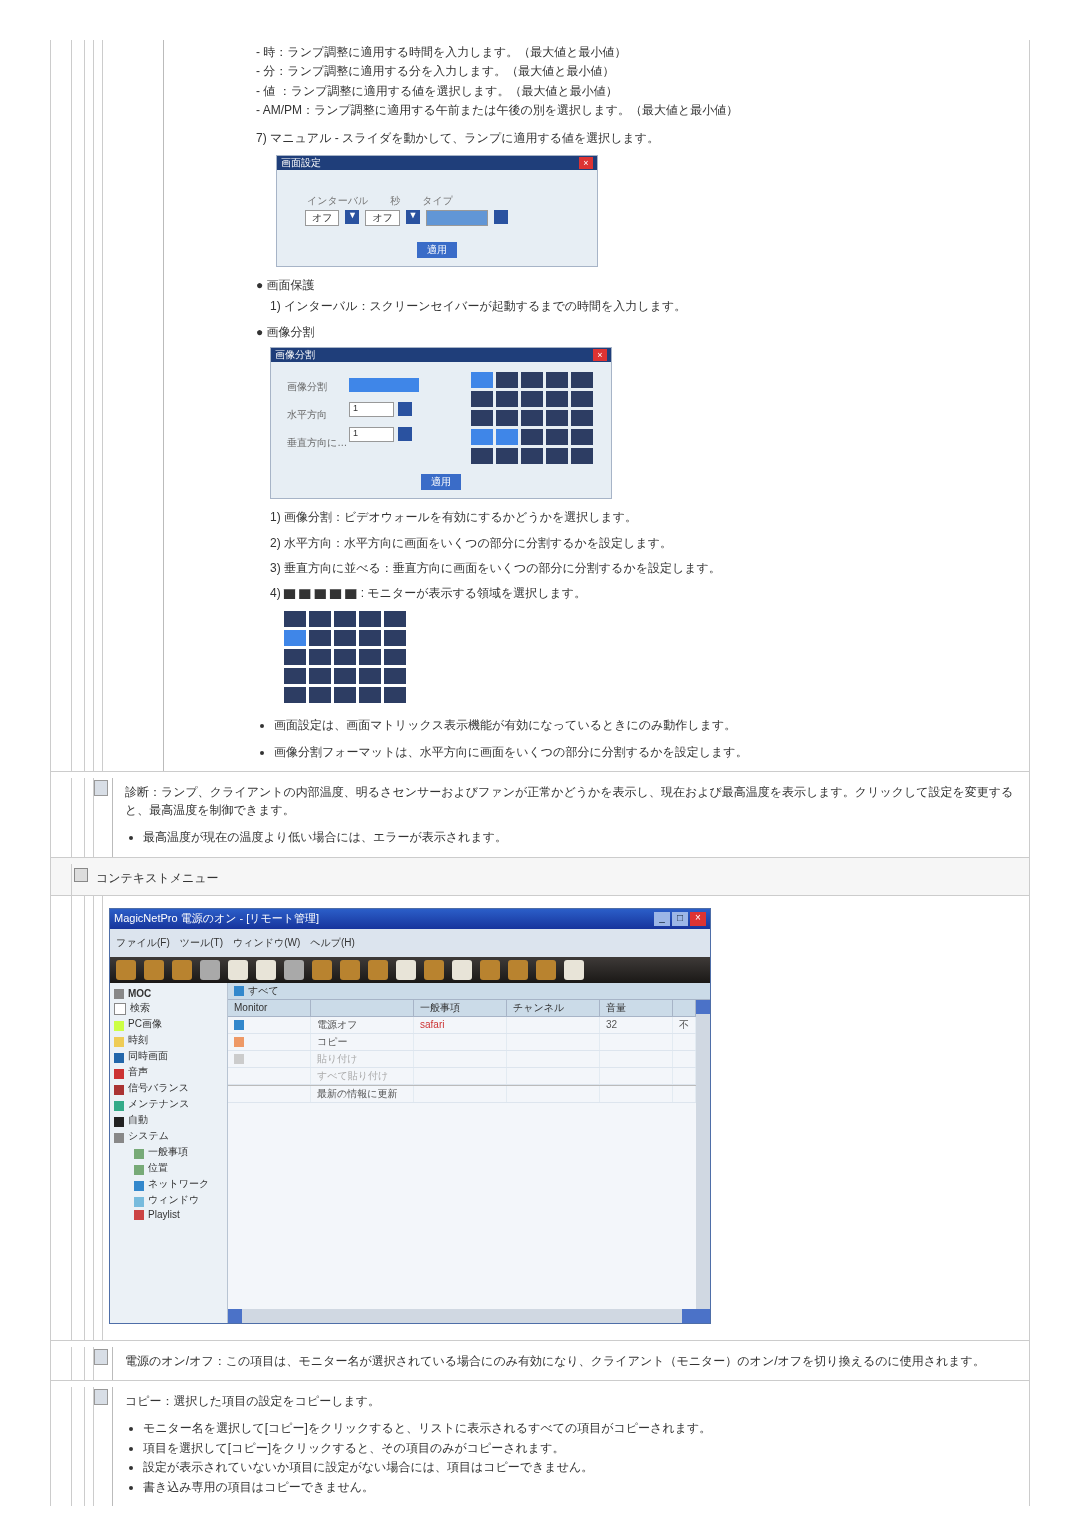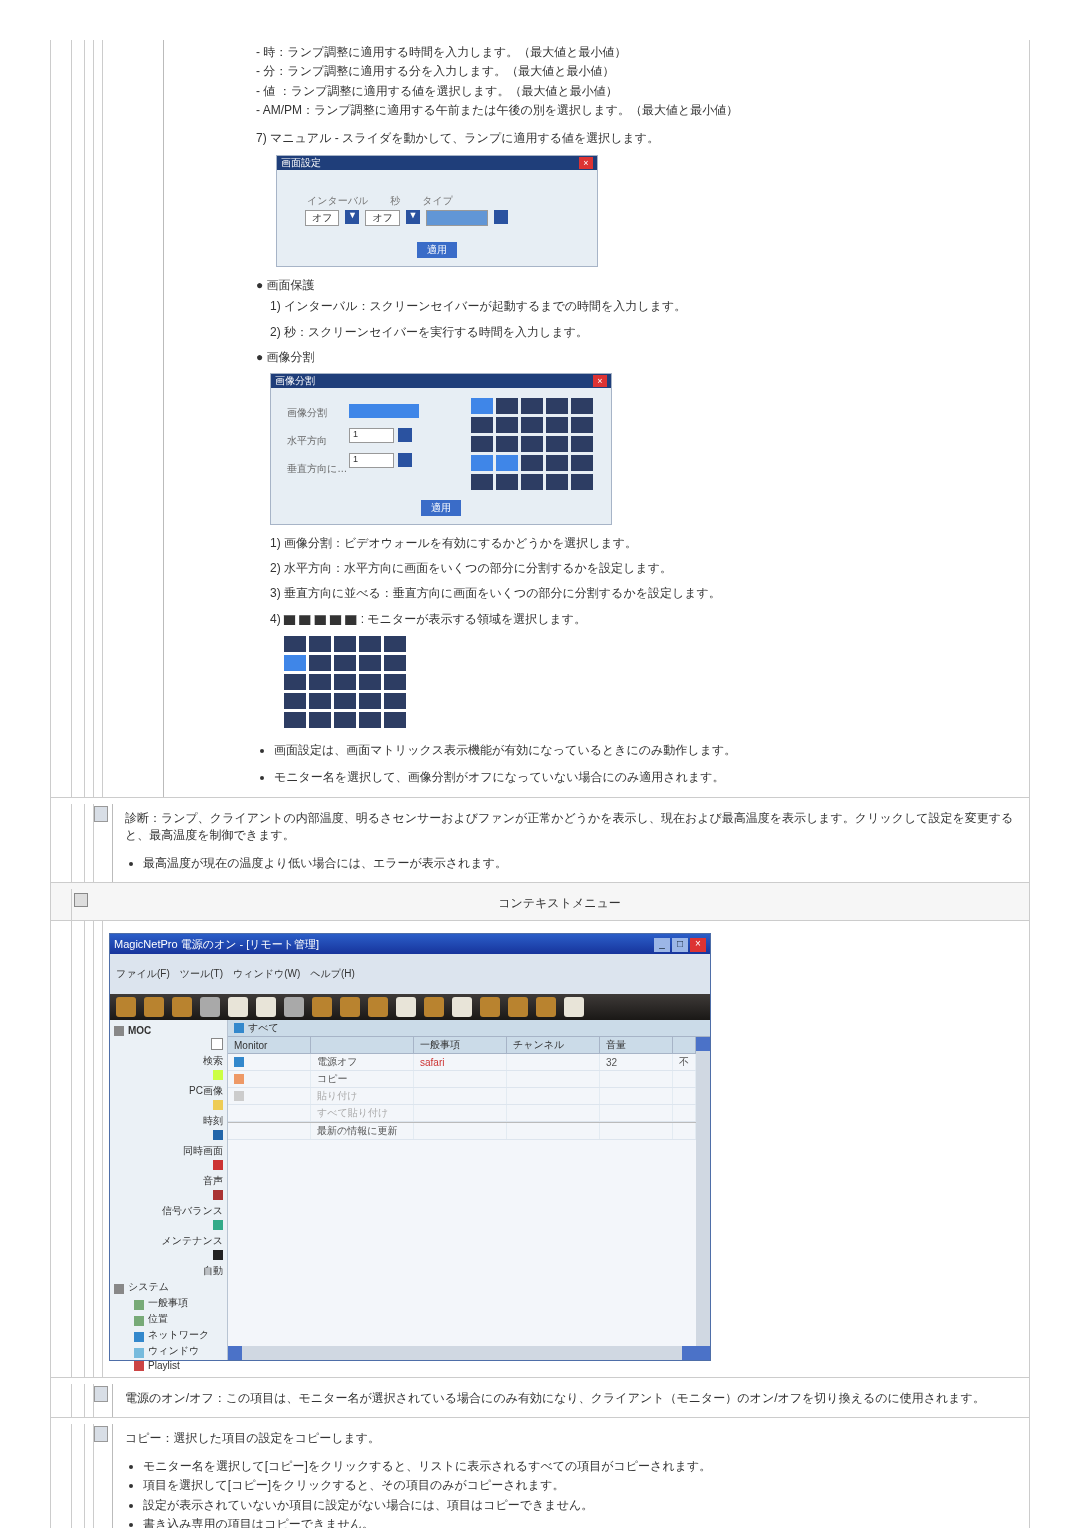--- a/index.html
+++ b/index.html
@@ -57,32 +57,32 @@
   }
   .app-title {
     height:20px; background:linear-gradient(#2b5ec8,#17349c);
     color:#fff; font-size:11px; display:flex; align-items:center;
     justify-content:space-between; padding:0 4px;
   }
   .app-title .winbtns span{ display:inline-block; width:16px; height:14px; margin-left:2px;
     background:#9cb6e6; text-align:center; font-size:10px; color:#123; }
   .app-title .winbtns span.x{ background:#d33; color:#fff;}
   .menubar { height:18px; background:#dce4ee; font-size:10px; color:#333;
-    display:flex; align-items:center; padding:11px 6px; gap:10px; }
+    display:flex; align-items:center; padding:5px 6px; gap:10px; }
   .toolbar { height:26px; background:linear-gradient(#3e3a38,#1a1816);
     display:flex; align-items:center; padding:0 6px; gap:8px; }
   .toolbar .tbtn { width:20px; height:20px; background:#b9832f; border-radius:3px; }
   .toolbar .tbtn.alt { background:#a9a9a9; }
   .toolbar .tbtn.whi { background:#e8e4d8; }
   .app-body { display:flex; height:340px; }
   .tree { width:145px; background:#ebf1f6; border-right:1px solid #b8c4d2;
     font-size:10px; color:#333; padding:4px 4px; }
   .tree .row{ display:flex; align-items:flex-end; gap:4px; padding:1px 0;}
   .tree .row span.sw{ width:10px; height:10px; display:inline-block;}
-  .tree .indent{ flex-direction:column;}
+  .tree .indent{ }
   .tree .indent2{ margin-left:20px;}
   .main { flex:1; background:#f3f6fa; position:relative;}
   .main .colhdr{ height:16px; background:#cbdbe8; border-bottom:1px solid #a7b4c7;
     display:flex; font-size:10px; color:#333;}
   .main .colhdr div{ padding:0 6px; border-right:1px solid #a7b4c7; display:flex;align-items:center;}
   .main .listrow{ height:16px; border-bottom:1px solid #dde5ee; display:flex; font-size:10px;
     color:#555;}
   .main .listrow div{ padding:0 6px; border-right:1px solid #e3ebf2; display:flex;align-items:center;}
   .sbar { display:flex; }
   .scroll-rail{ width:14px; background:#d0d8e2; display:flex; flex-direction:column;
@@ -136,21 +136,20 @@
             <span style="width:14px;height:14px;background:#2a52a0;color:#fff;font-size:9px;text-align:center">▼</span>
             <span style="background:#6196d6;border:1px solid #999;width:60px;height:14px"></span>
             <span style="width:14px;height:14px;background:#2a52a0;"></span>
           </div>
           <div class="btn" style="bottom:8px;left:140px;">適用</div>
         </div>
 
         <p class="bullet-head">● <span>画面保護</span></p>
         <div style="margin-left:14px">
           <p>1) インターバル：スクリーンセイバーが起動するまでの時間を入力します。</p>
-          <p>2) 秒：スクリーンセイバーを実行する時間を入力します。</p>
         </div>
 
         <p class="bullet-head">● <span>画像分割</span></p>
 
         <div class="img-ph" style="width:340px;height:150px;margin-left:14px;">
           <div class="titlebar">
             <span>画像分割</span>
             <span class="closebox">×</span>
           </div>
           <div style="position:absolute;top:32px;left:16px;font-size:10px;color:#666;display:flex;flex-direction:column;gap:14px;">
@@ -231,21 +230,21 @@
               <div></div>
               <div></div>
               <div></div>
           </div>
         </div>
 
         <ul class="bul" style="margin-top:14px">
           <li>画面設定は、画面マトリックス表示機能が有効になっているときにのみ動作します。</li>
         </ul>
         <ul class="bul">
-          <li>モニター名を選択して、画像分割がオフになっていない場合にのみ適用されます。</li>
+          <li>画像分割フォーマットは、水平方向に画面をいくつの部分に分割するかを設定します。</li>
         </ul>
       </div>
 
     </div>
   </div>
 
   <div class="row-tbl section-box">
     <div class="vrule"></div>
       <div class="vrule2"></div>
       <div class="vrule3"></div>
@@ -253,21 +252,21 @@
       <span class="note-icon"></span>
     </div>
     <div class="content-col" style="flex:1; margin-left:0;">
       <p class="para-block">診断：ランプ、クライアントの内部温度、明るさセンサーおよびファンが正常かどうかを表示し、現在および最高温度を表示します。クリックして設定を変更すると、最高温度を制御できます。</p>
       <ul class="bul">
         <li>最高温度が現在の温度より低い場合には、エラーが表示されます。</li>
       </ul>
     </div>
   </div>
 
-  <div class="row-tbl section-box" style="background:#f6f6f6;text-align:center;">
+  <div class="row-tbl section-box" style="background:#f6f6f6;">
     <div class="vrule"></div>
     <div style="width:18px; display:flex; align-items:flex-start; justify-content:center; padding-top:4px;">
       <span style="width:12px;height:12px;border:1px solid #888;background:#ddd"></span>
     </div>
     <div style="flex:1; padding:2px 6px 4px 6px;">
       <div class="section-heading">コンテキストメニュー</div>
     </div>
   </div>
 
   <div class="row-tbl" style="border-top:1px solid #ccc;">

